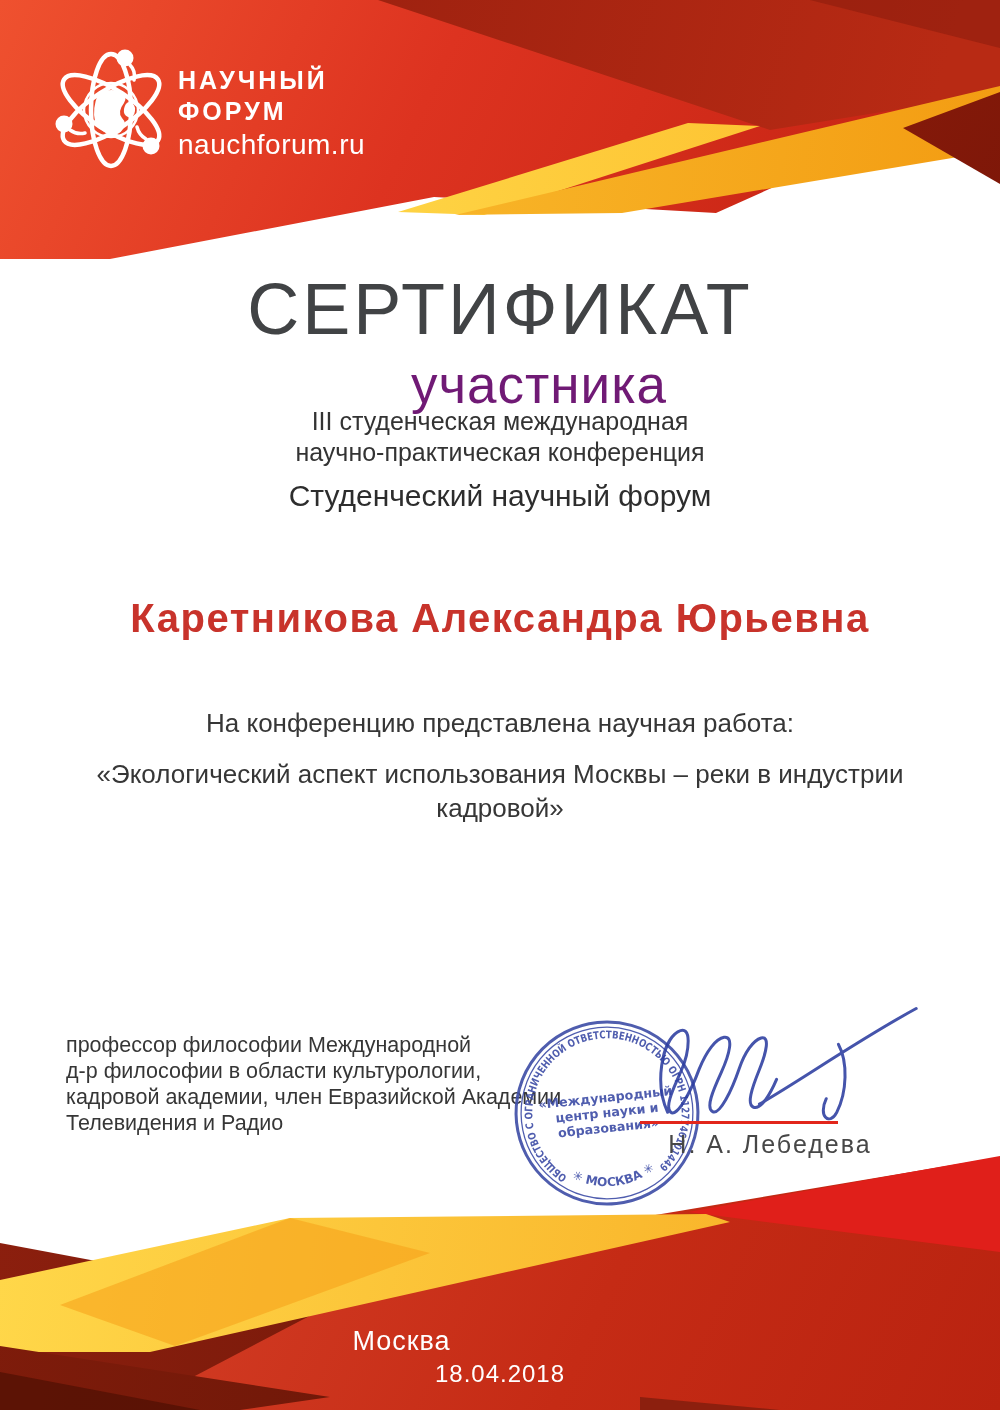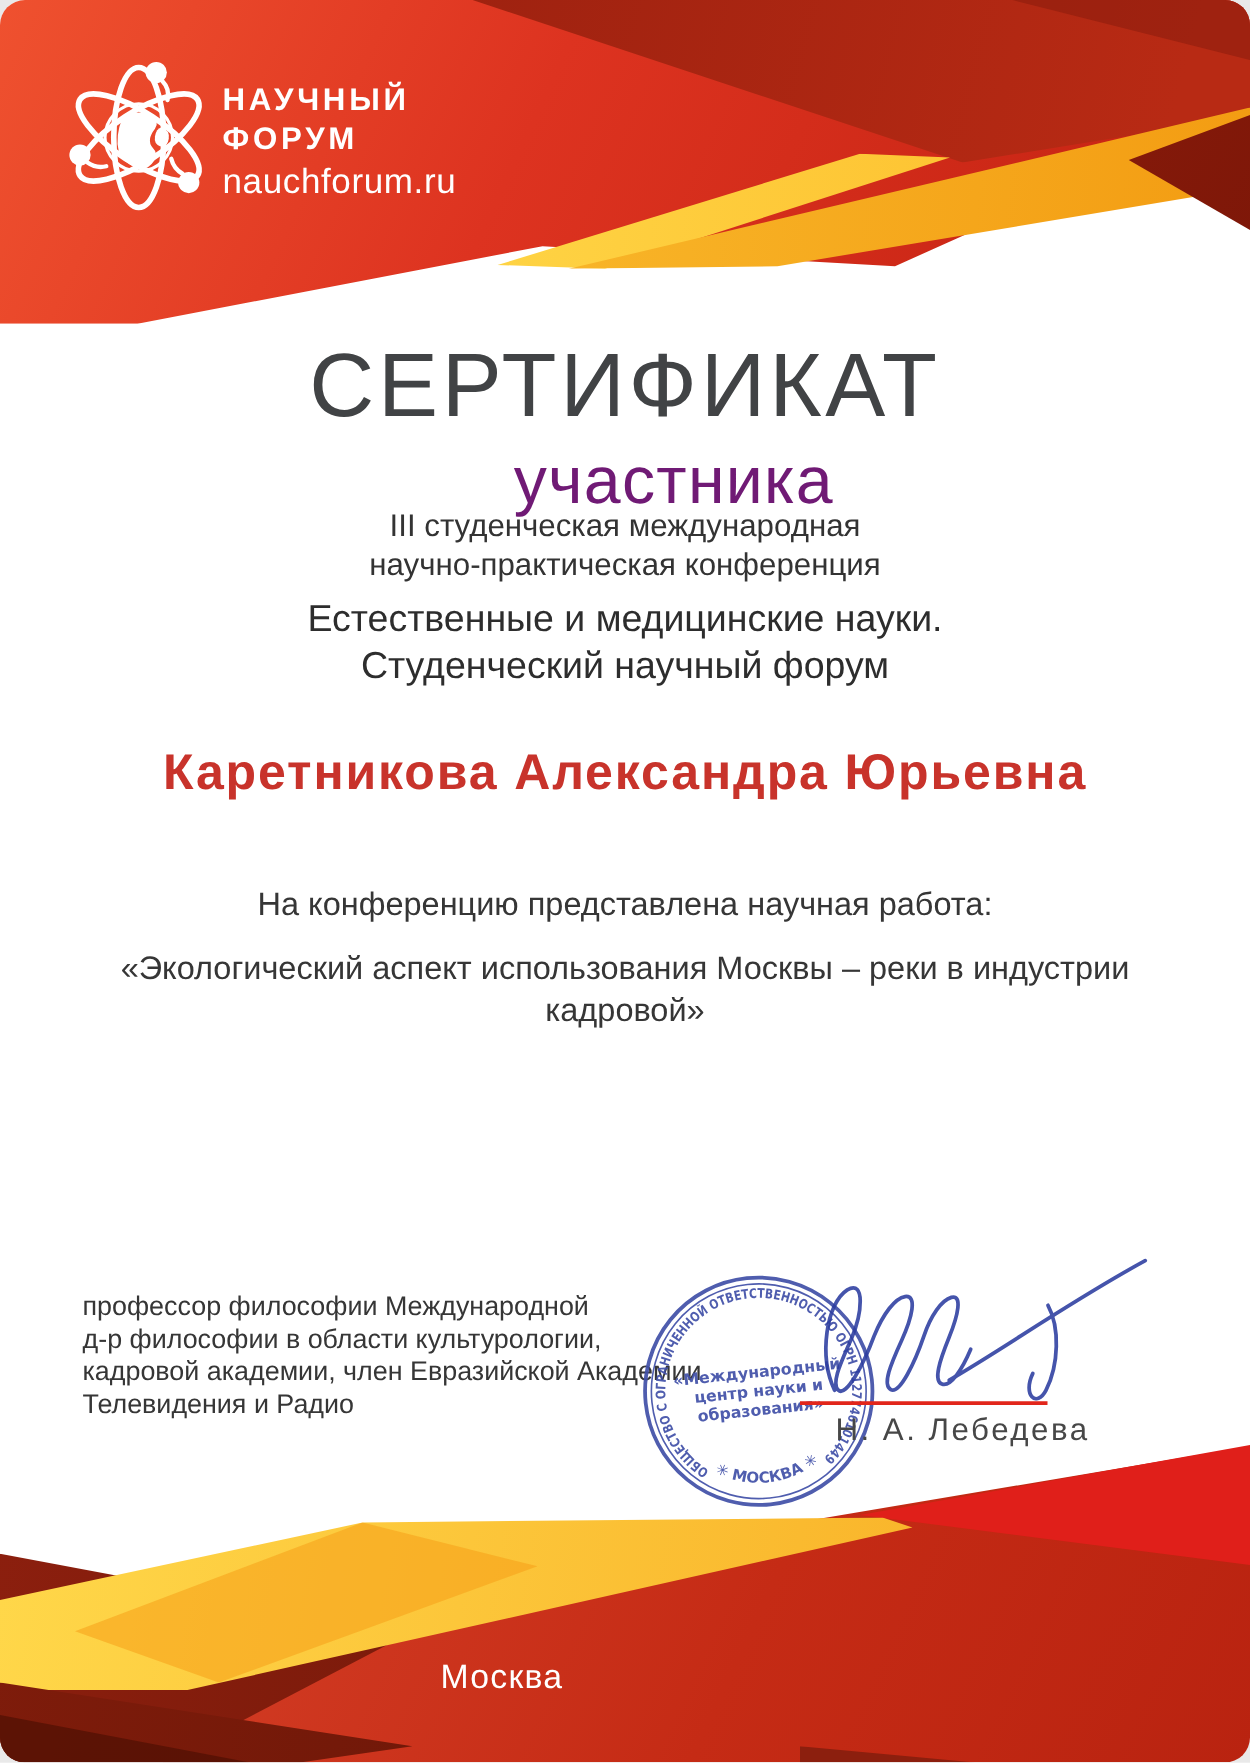--- a/index.html
+++ b/index.html
@@ -1,17 +1,17 @@
 <!DOCTYPE html>
 <html lang="ru"><head>
 <meta charset="utf-8">
 <style>
   html,body{margin:0;padding:0;background:#e9e9e9;}
   .page{position:relative;width:1000px;height:1410px;background:#fff;overflow:hidden;
-        font-family:"Liberation Sans",sans-serif;margin:0 auto;border-radius:20px;}
+        font-family:"Liberation Sans",sans-serif;margin:0 auto;}
   .shape{position:absolute;inset:0;}
   
   .header{position:absolute;top:0;left:0;width:1000px;height:265px;}
   .hd-base{background:linear-gradient(115deg,#ef512f 0%,#dd3320 42%,#c22111 100%);
     clip-path:polygon(0px 0px,1000px 0px,1000px 183px,905px 128px,716px 213px,434px 197px,110px 259px,0px 259px);}
   .hd-darktop{background:linear-gradient(105deg,#8f1d0d 0%,#b82a14 90%);
     clip-path:polygon(378px 0px,1000px 0px,1000px 93px,770px 130px);}
   .hd-corner{background:#861a0b;opacity:.5;
     clip-path:polygon(810px 0px,1000px 0px,1000px 48px);}
   .hd-bandA{background:linear-gradient(95deg,#ffe456,#fdba28);
@@ -107,21 +107,20 @@
 
   <div class="ctr title">СЕРТИФИКАТ</div>
   <div class="ctr subtitle">участника</div>
 
   <div class="ctr conf">
     <div>III студенческая международная</div>
     <div>научно-практическая конференция</div>
   </div>
 
   <div class="ctr subject">
-    <div>Естественные и медицинские науки.</div>
     <div>Студенческий научный форум</div>
   </div>
 
   <div class="ctr recipient">Каретникова Александра Юрьевна</div>
 
   <div class="ctr work-intro">На конференцию представлена научная работа:</div>
 
   <div class="ctr work-title">
     <div>«Экологический аспект использования Москвы – реки в индустрии</div>
     <div>кадровой»</div>
@@ -168,15 +167,16 @@
   <div class="footer">
     <div class="shape ft-maroon"></div>
     <div class="shape ft-red"></div>
     <div class="shape ft-crimson"></div>
     <div class="shape ft-gold"></div>
     <div class="shape ft-goldov"></div>
     <div class="shape ft-dark1"></div>
     <div class="shape ft-dark2"></div>
     <div class="shape ft-dark3"></div>
     <div class="ft-city">Москва</div>
+    <div class="ft-date">18.04.2018</div>
   </div>
 
 </div>
 
 </body></html>

